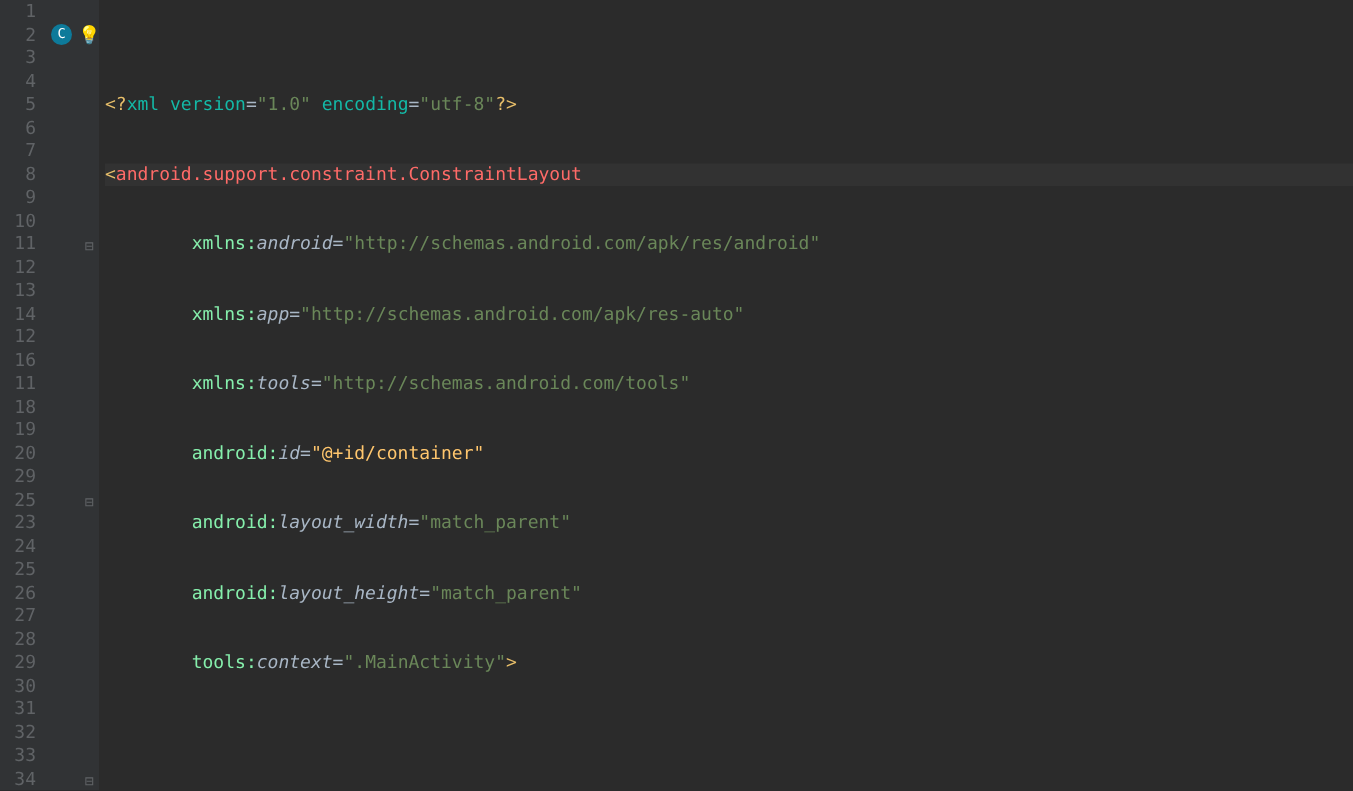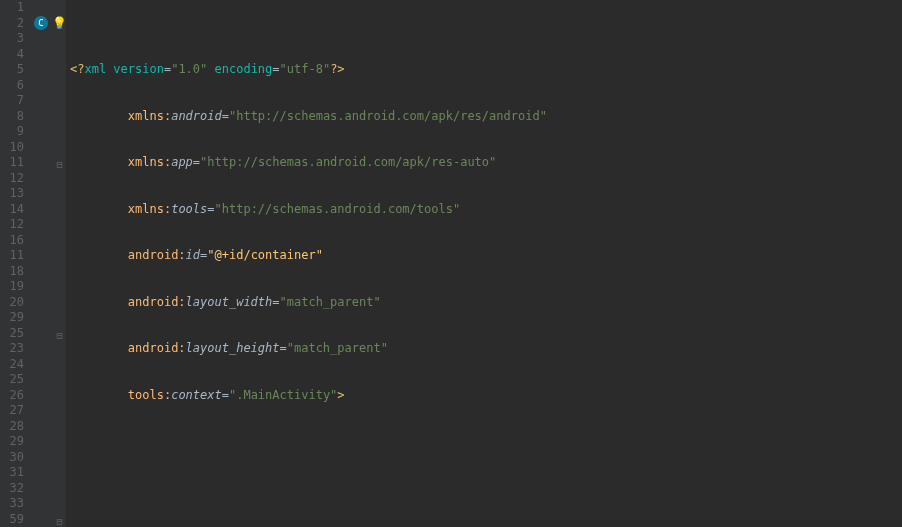--- a/index.html
+++ b/index.html
@@ -43,21 +43,21 @@
   .code {
     padding-left: 4px;
     white-space: pre;
     flex: 1;
     position: relative;
   }
   .line { height: 15.5px; }
   .line.hl { background: #323232; }
   .c-tag   { color: #e8bf6a; }    
   .c-elem  { color: #ff6b68; }    
-  .c-ns    { color: #fdba74; }    
+  .c-ns    { color: #86efac; }    
   .c-attr  { color: #a9b7c6; font-style: italic; }    
   .c-str   { color: #6a8759; }    
   .c-res   { color: #ffc66d; }    
   .c-punc  { color: #a9b7c6; }
   .c-decl  { color: #14b8a6; }
 </style>
 </head>
 <body>
 
 <div class="editor">
@@ -89,38 +89,39 @@
       <div class="ln">24</div>
       <div class="ln">25</div>
       <div class="ln">26</div>
       <div class="ln">27</div>
       <div class="ln">28</div>
       <div class="ln">29</div>
       <div class="ln">30</div>
       <div class="ln">31</div>
       <div class="ln">32</div>
       <div class="ln">33</div>
-      <div class="ln">59</div>
+      <div class="ln">34</div>
     </div>
 
   <div class="markers">
     <div class="marker c">C</div>
   </div>
 
   <div class="folds" id="folds">
       <div class="fold" style="top: 17.5px;">⊟</div>
       <div class="fold" style="top: 157px;">⊟</div>
       <div class="fold" style="top: 327.5px;">⊟</div>
       <div class="fold" style="top: 513.5px;">⊟</div>
     </div>
 
   <div class="code">
     <span class="marker bulb" style="position:absolute;left:-14px;top:16px">💡</span>
 
     <div class="line"><span class="c-tag">&lt;?</span><span class="c-decl">xml version</span><span class="c-punc">=</span><span class="c-str">"1.0"</span><span class="c-decl"> encoding</span><span class="c-punc">=</span><span class="c-str">"utf-8"</span><span class="c-tag">?&gt;</span></div>
+    <div class="line hl"><span class="c-tag">&lt;</span><span class="c-elem">android.support.constraint.ConstraintLayout</span></div>
     <div class="line">        <span class="c-ns">xmlns:</span><span class="c-attr">android</span><span class="c-punc">=</span><span class="c-str">"http://schemas.android.com/apk/res/android"</span></div>
     <div class="line">        <span class="c-ns">xmlns:</span><span class="c-attr">app</span><span class="c-punc">=</span><span class="c-str">"http://schemas.android.com/apk/res-auto"</span></div>
     <div class="line">        <span class="c-ns">xmlns:</span><span class="c-attr">tools</span><span class="c-punc">=</span><span class="c-str">"http://schemas.android.com/tools"</span></div>
     <div class="line">        <span class="c-ns">android:</span><span class="c-attr">id</span><span class="c-punc">=</span><span class="c-res">"@+id/container"</span></div>
     <div class="line">        <span class="c-ns">android:</span><span class="c-attr">layout_width</span><span class="c-punc">=</span><span class="c-str">"match_parent"</span></div>
     <div class="line">        <span class="c-ns">android:</span><span class="c-attr">layout_height</span><span class="c-punc">=</span><span class="c-str">"match_parent"</span></div>
     <div class="line">        <span class="c-ns">tools:</span><span class="c-attr">context</span><span class="c-punc">=</span><span class="c-str">".MainActivity"</span><span class="c-tag">&gt;</span></div>
     <div class="line"> </div>
     
     

